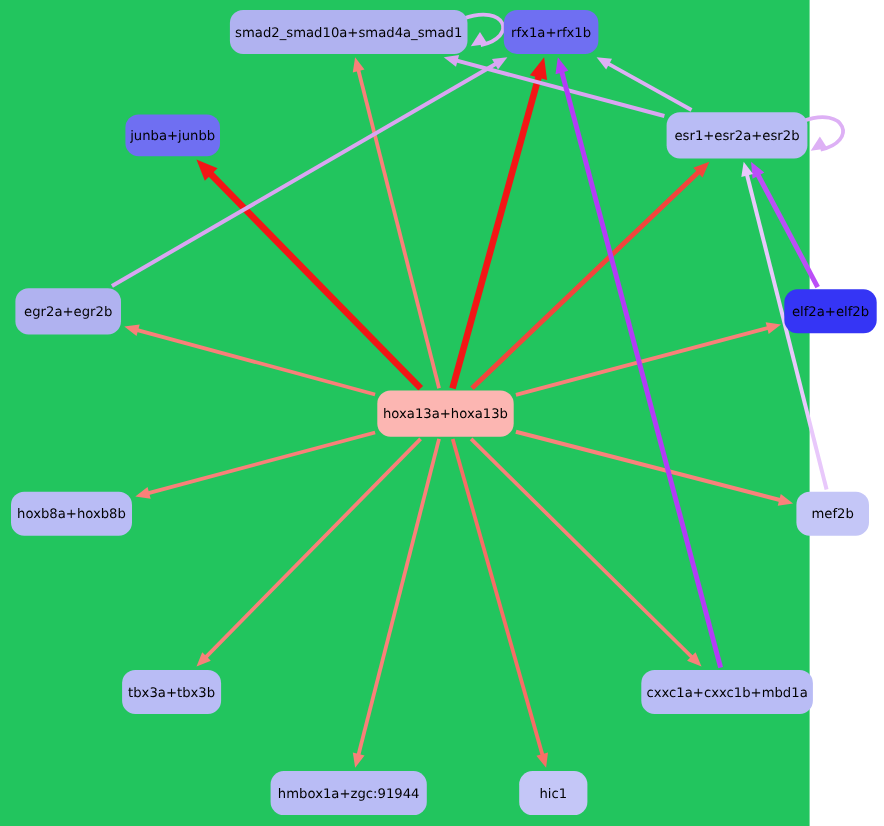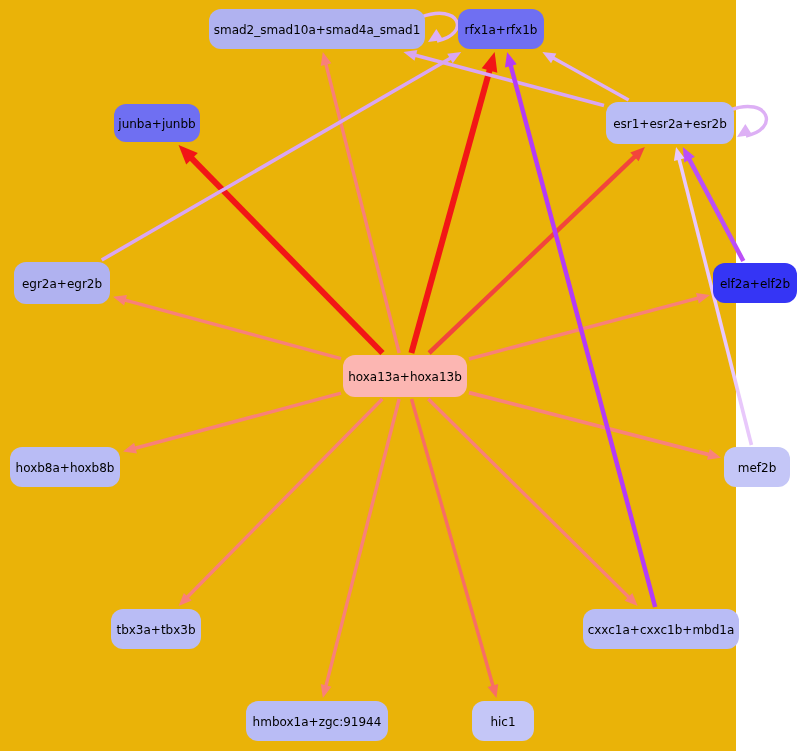--- a/index.html
+++ b/index.html
@@ -10,21 +10,21 @@
   body {
     width: 804px;
     height: 751px;
     overflow: hidden;
     font-family: "DejaVu Sans", "Liberation Sans", sans-serif;
   }
   #graph-root {
     position: relative;
     width: 736px;
     height: 751px;
-    background: #eab308;
+    background: #22c55e;
   }
   svg#network-svg {
     position: absolute;
     left: 0;
     top: 0;
     width: 804px;
     height: 751px;
     display: block;
   }
   .node-label {

